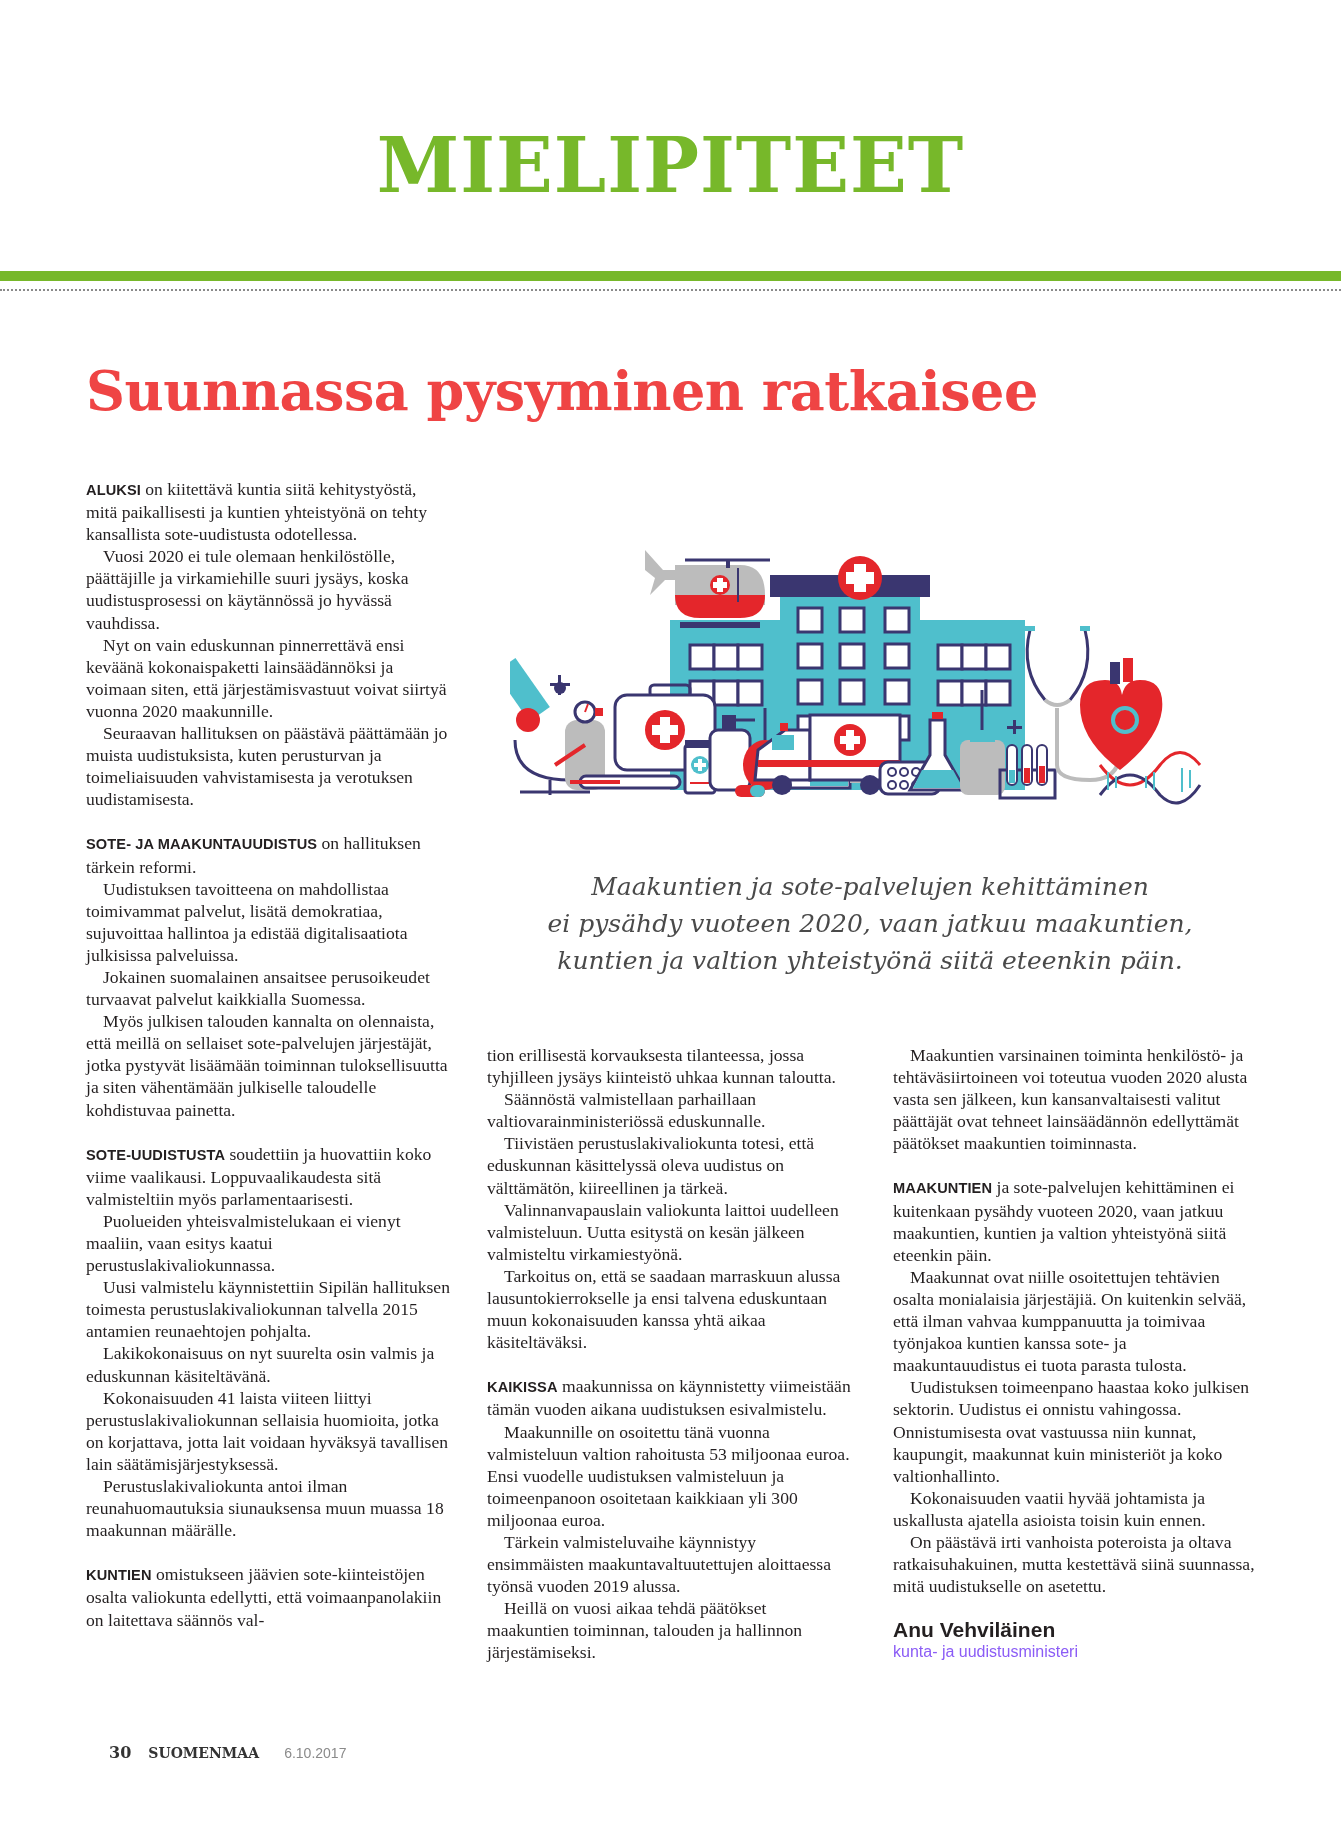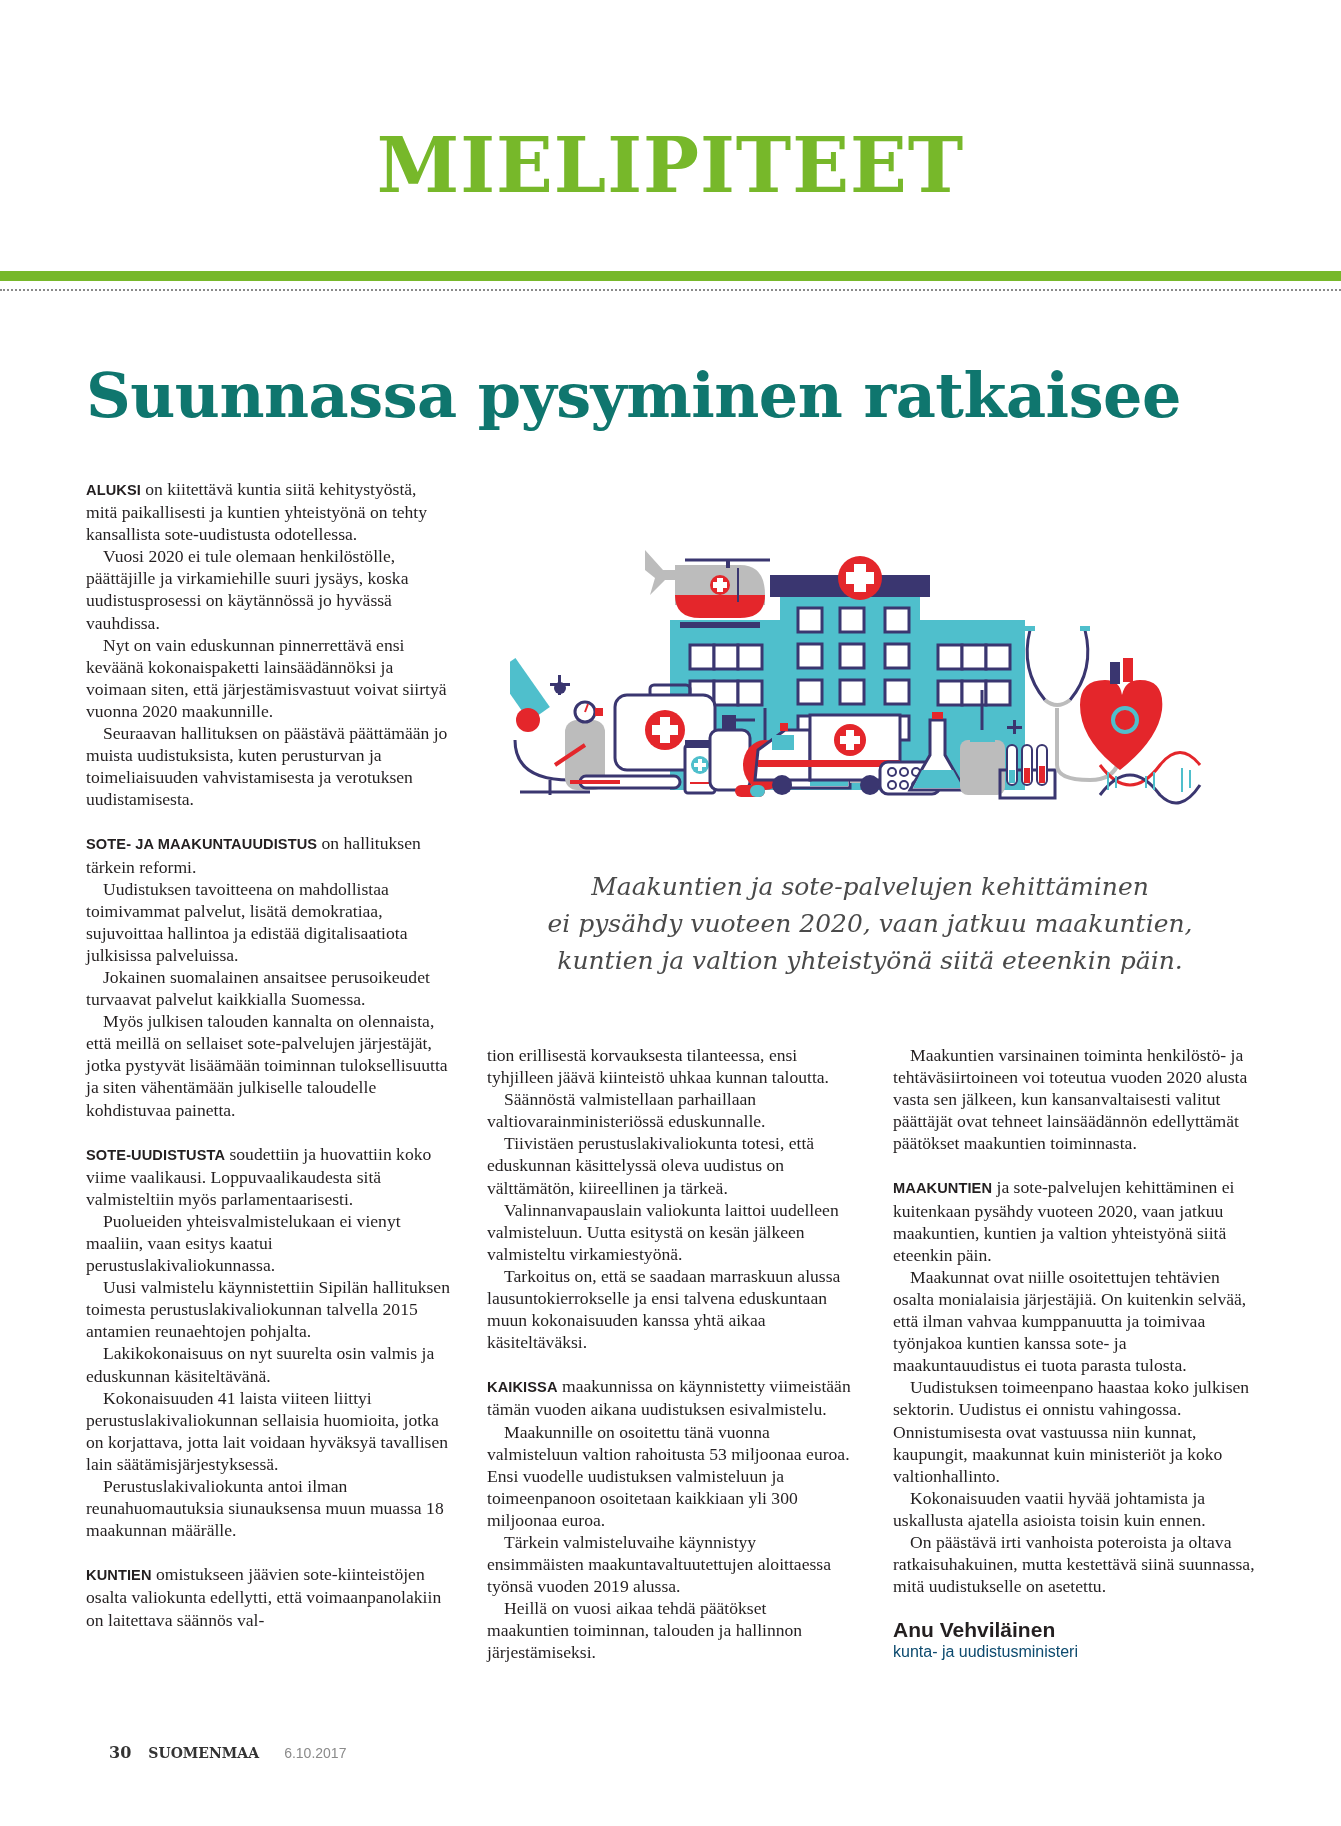--- a/index.html
+++ b/index.html
@@ -7,43 +7,43 @@
          font-family: "DejaVu Serif", serif; color: #231f20; }
 
   .section-title { position: absolute; top: 128px; left: 0; width: 1341px; text-align: center;
     font-family: "DejaVu Serif", serif; font-weight: bold; font-size: 76px; letter-spacing: 1px;
     color: #77b82a; line-height: 1; transform: scaleX(0.98); }
   .green-rule { position: absolute; top: 271px; left: 0; width: 1341px; height: 10px; background: #77b82a; }
   .dotted-rule { position: absolute; top: 289px; left: 0; width: 1341px; height: 0;
     border-top: 2px dotted #8a8a8a; }
 
   .headline { position: absolute; top: 362px; left: 86px; margin: 0;
-    font-family: "DejaVu Serif", serif; font-weight: bold; font-size: 62px; line-height: 1.1;
-    color: #0f766e; letter-spacing: -0.5px; }
+    font-family: "DejaVu Serif", serif; font-weight: bold; font-size: 54px; line-height: 1.1;
+    color: #ef4444; letter-spacing: -0.5px; }
 
   .col { position: absolute; width: 364px; font-family: "Liberation Serif", serif;
     font-size: 17.6px; line-height: 22.1px; color: #231f20; }
   .col p { margin: 0; text-indent: 17px; }
   .col p.lead { text-indent: 0; }
   .col p.gap { margin-top: 22px; }
   .lead-word { font-family: "Liberation Sans", sans-serif; font-weight: bold; font-size: 14.6px;
     letter-spacing: 0.1px; }
 
   #col1 { left: 86px; top: 478px; }
   #col2 { left: 487px; top: 1044px; }
   #col3 { left: 893px; top: 1044px; }
 
   .pullquote { position: absolute; top: 868px; left: 480px; width: 780px; text-align: center;
     font-family: "DejaVu Serif", serif; font-style: italic; font-size: 25px; line-height: 37px;
     color: #4a4a4a; }
   .pullquote span { display: block; }
 
   .signature { margin-top: 22px; }
   .sig-name { font-family: "Liberation Sans", sans-serif; font-weight: bold; font-size: 21px; display: block; }
-  .sig-role { font-family: "Liberation Sans", sans-serif; font-size: 16px; color: #0c4a6e; display: block; }
+  .sig-role { font-family: "Liberation Sans", sans-serif; font-size: 16px; color: #8b5cf6; display: block; }
 
   .footer { position: absolute; top: 1743px; left: 109px; font-size: 16px; color: #333; text-align: right; }
   .footer .page-num { font-family: "DejaVu Serif", serif; font-weight: bold; margin-right: 12px; }
   .footer .pub { font-family: "DejaVu Serif", serif; font-weight: bold; font-size: 14px; margin-right: 20px; }
   .footer .date { font-family: "Liberation Sans", sans-serif; font-size: 14px; color: #8a8a8a; }
 
   .illustration { position: absolute; left: 510px; top: 540px; width: 720px; height: 270px; }
 </style>
 </head>
 <body>
@@ -276,21 +276,21 @@
   </g>
 </svg>
 
 <div class="pullquote">
   <span>Maakuntien ja sote-palvelujen kehittäminen</span>
   <span>ei pysähdy vuoteen 2020, vaan jatkuu maakuntien,</span>
   <span>kuntien ja valtion yhteistyönä siitä eteenkin päin.</span>
 </div>
 
 <div id="col2" class="col">
-  <p class="lead">tion erillisestä korvauksesta tilanteessa, ensi tyhjilleen jäävä kiinteistö uhkaa kunnan taloutta.</p>
+  <p class="lead">tion erillisestä korvauksesta tilanteessa, jossa tyhjilleen jysäys kiinteistö uhkaa kunnan taloutta.</p>
   <p>Säännöstä valmistellaan parhaillaan valtiovarainministeriössä eduskunnalle.</p>
   <p>Tiivistäen perustuslakivaliokunta totesi, että eduskunnan käsittelyssä oleva uudistus on välttämätön, kiireellinen ja tärkeä.</p>
   <p>Valinnanvapauslain valiokunta laittoi uudelleen valmisteluun. Uutta esitystä on kesän jälkeen valmisteltu virkamiestyönä.</p>
   <p>Tarkoitus on, että se saadaan marraskuun alussa lausuntokierrokselle ja ensi talvena eduskuntaan muun kokonaisuuden kanssa yhtä aikaa käsiteltäväksi.</p>
 
   <p class="lead gap"><span class="lead-word">KAIKISSA</span><span> maakunnissa on käynnistetty viimeistään tämän vuoden aikana uudistuksen esivalmistelu.</span></p>
   <p>Maakunnille on osoitettu tänä vuonna valmisteluun valtion rahoitusta 53 miljoonaa euroa. Ensi vuodelle uudistuksen valmisteluun ja toimeenpanoon osoitetaan kaikkiaan yli 300 miljoonaa euroa.</p>
   <p>Tärkein valmisteluvaihe käynnistyy ensimmäisten maakuntavaltuutettujen aloittaessa työnsä vuoden 2019 alussa.</p>
   <p>Heillä on vuosi aikaa tehdä päätökset maakuntien toiminnan, talouden ja hallinnon järjestämiseksi.</p>
 </div>

